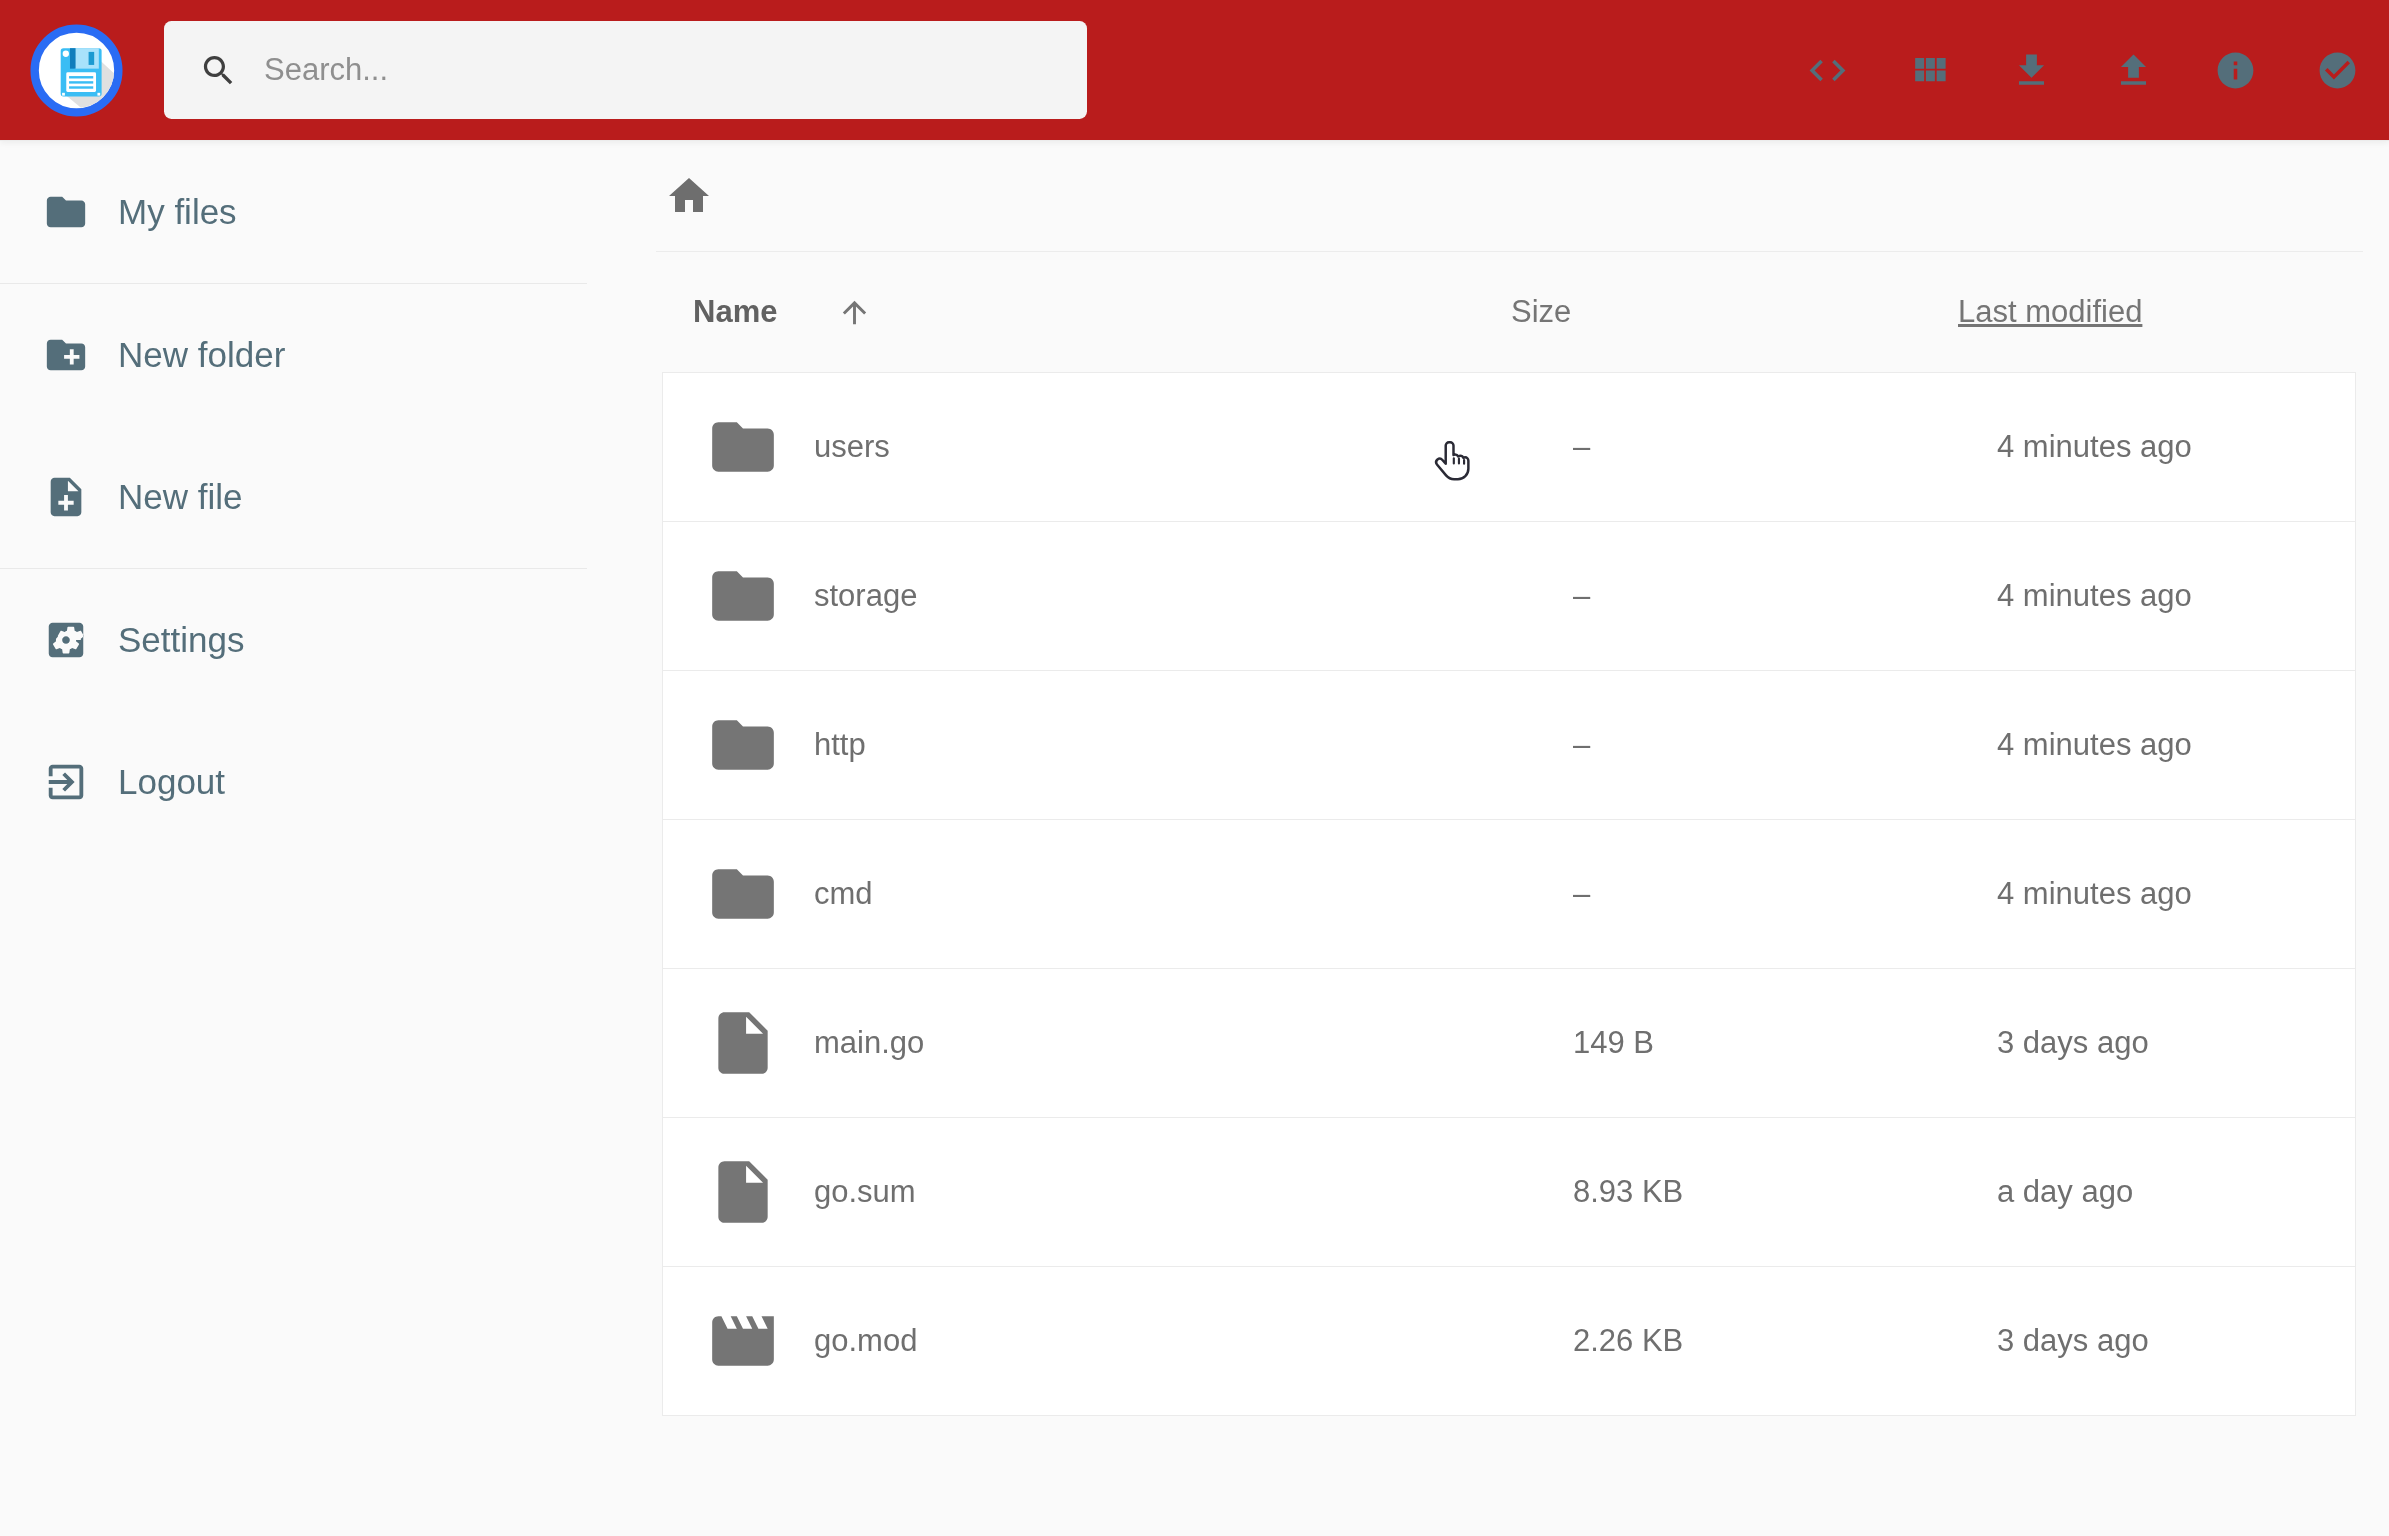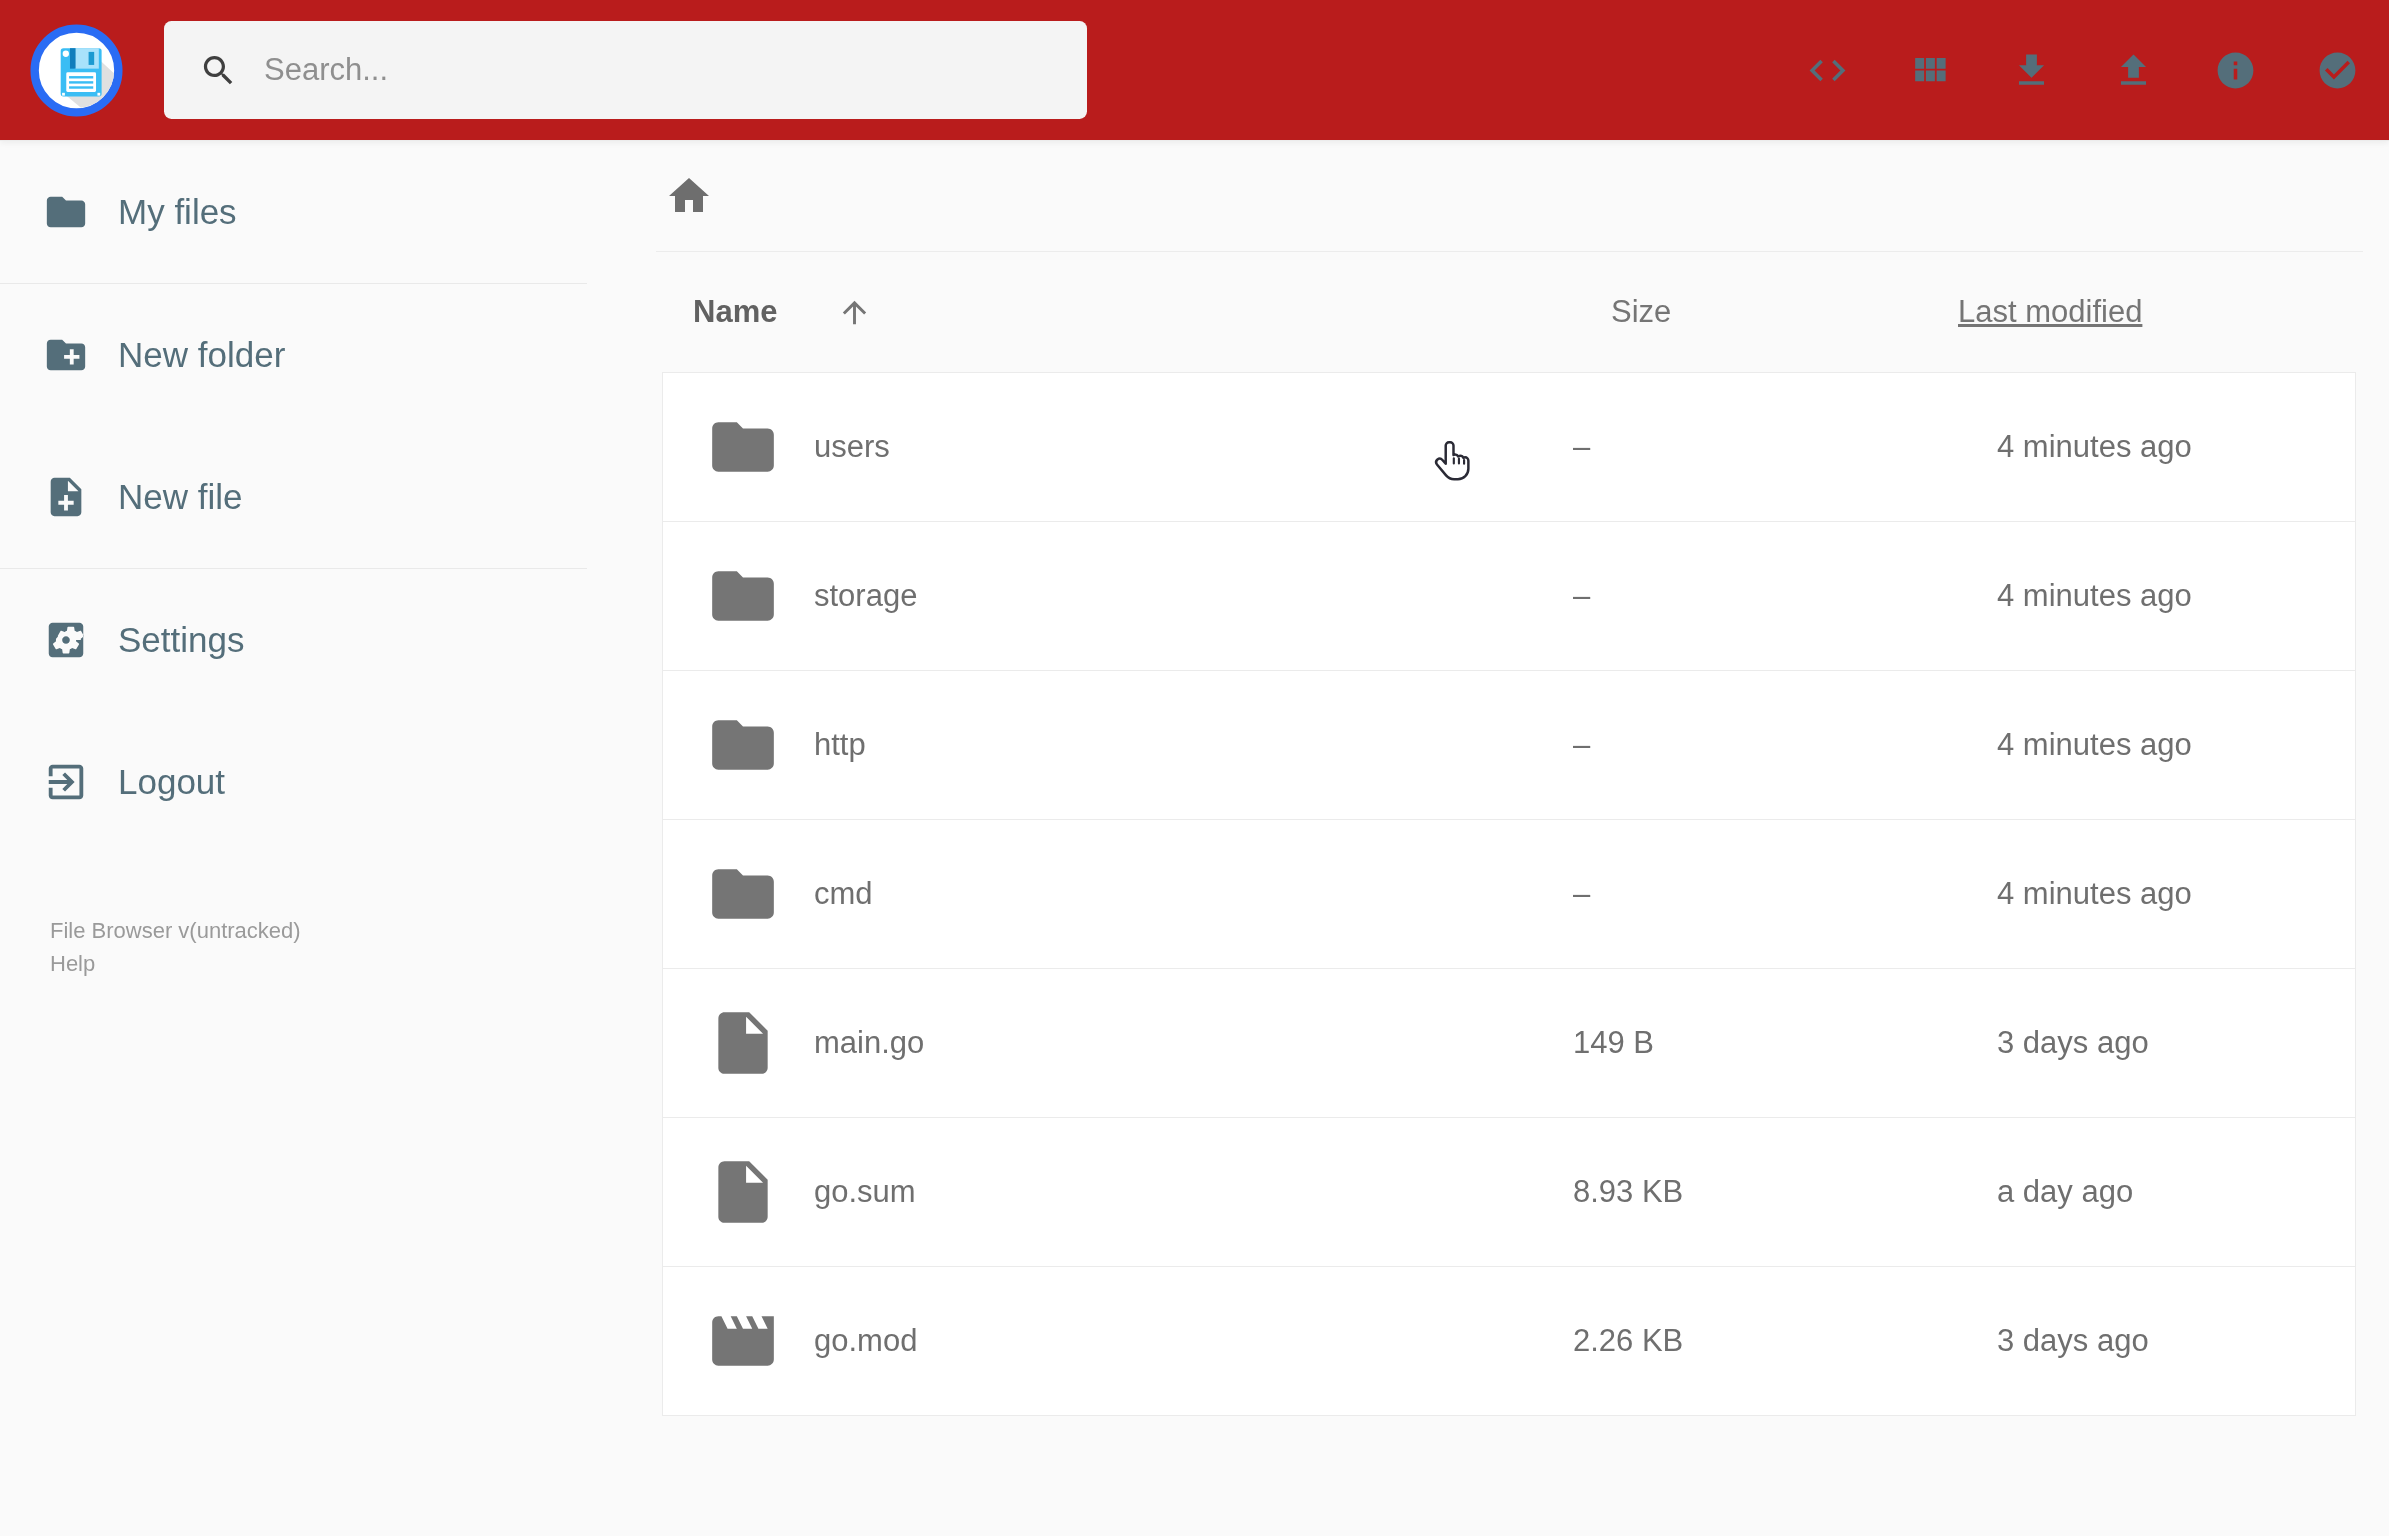--- a/index.html
+++ b/index.html
@@ -50,21 +50,21 @@
   .home-btn{border:0;background:none;padding:0;color:#6e6e6e;cursor:pointer;width:48px;height:48px;}
   .home-btn svg{width:48px;height:48px;}
   .crumbs-divider{height:0;border-top:1.9px solid #ececec;margin:0 26px 0 69px;}
   .listing-header{height:120px;position:relative;}
   .lh{position:absolute;top:0;height:120px;display:flex;align-items:center;
       font-size:31px;color:#757575;cursor:pointer;background:none;border:0;padding:0;
       font-family:"Liberation Sans",sans-serif;}
   .lh-name{left:106px;color:#616161;font-weight:700;gap:36px;}
   .lh-name .sort-arrow{width:35px;height:35px;margin-left:24px;color:#757575;}
   .lh-name .sort-arrow svg{width:35px;height:35px;}
-  .lh-size{left:1024px;}
+  .lh-size{left:924px;}
   .lh-mod{left:1371px;text-decoration:underline;}
 
   .card{margin-left:75px;width:1694px;background:#fff;border:1.9px solid #ebebeb;box-sizing:border-box;}
   .row{height:148px;position:relative;border-bottom:1.9px solid #ebebeb;background:#fff;cursor:pointer;}
   .row:last-child{border-bottom:0;}
   .ficon{position:absolute;left:43px;top:50%;transform:translateY(-50%);width:74px;height:74px;color:#757575;}
   .ficon svg{width:74px;height:74px;}
   .rcell{position:absolute;top:50%;transform:translateY(-50%);font-size:31px;color:#6f6f6f;white-space:nowrap;}
   .rname{left:151px;}
   .rsize{left:910px;}
@@ -180,24 +180,20 @@
     <span class="side-label">Settings</span>
   </div>
     <div class="side-item">
     <span class="side-icon">
         <svg viewBox="0 0 24 24" fill="currentColor">
           <path d="M10.09 15.59 11.5 17l5-5-5-5-1.41 1.41L12.67 11H3v2h9.67l-2.58 2.59zM19 3H5c-1.11 0-2 .9-2 2v4h2V5h14v14H5v-4H3v4c0 1.1.89 2 2 2h14c1.1 0 2-.9 2-2V5c0-1.1-.9-2-2-2z"></path>
         </svg>
       </span>
     <span class="side-label">Logout</span>
   </div>
-    <div class="side-footer">
-    <a>File Browser v(untracked)</a><br>
-    <a>Help</a>
-  </div>
 </nav>
 
 <main class="main">
   <div class="crumbs">
     <button class="home-btn">
       <span><svg viewBox="0 0 24 24" fill="currentColor">
             <path d="M10 20v-6h4v6h5v-8h3L12 3 2 12h3v8z"></path>
           </svg></span>
     </button>
   </div>

